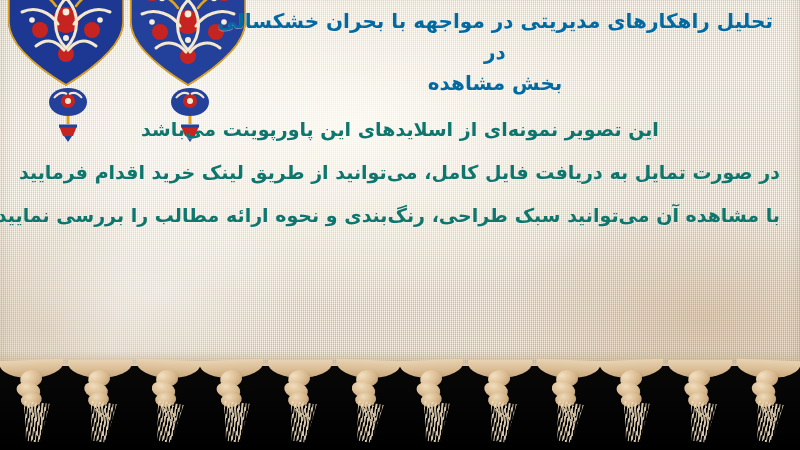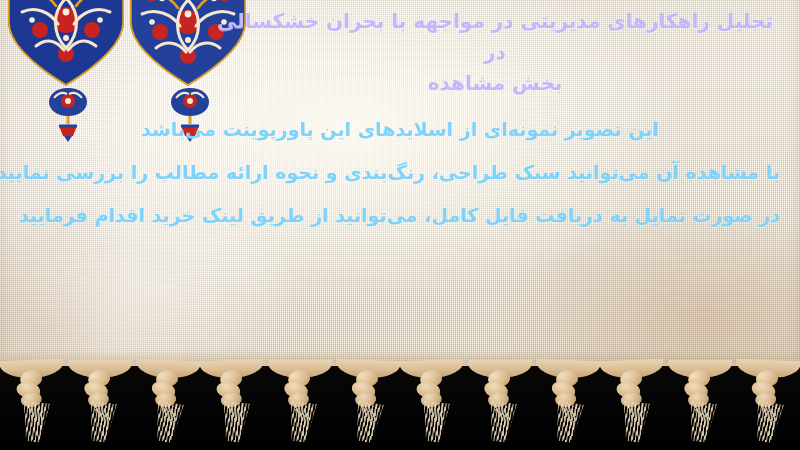--- a/index.html
+++ b/index.html
@@ -103,30 +103,30 @@
   .pendant{position:absolute;top:88px;width:46px;height:54px;}
   .pendant.p1{left:45px;}
   .pendant.p2{left:167px;}
 
   
   .title-block{
     position:absolute;left:215px;top:6px;width:560px;
     text-align:center;direction:rtl;
   }
   .title-line{
-    font-size:20px;line-height:31px;font-weight:700;color:#c4b5fd;
+    font-size:20px;line-height:31px;font-weight:700;color:#0369a1;
     letter-spacing:0px;
     text-shadow:0 1px 0 rgba(255,255,255,.35);
   }
   .body-block{
     position:absolute;left:20px;top:108px;width:760px;
     text-align:center;direction:rtl;
   }
   .body-line{
-    font-size:19px;line-height:43px;font-weight:600;color:#7dd3fc;
+    font-size:19px;line-height:43px;font-weight:600;color:#0f766e;
     text-shadow:0 1px 0 rgba(255,255,255,.30);
     white-space:nowrap;
   }
 </style>
 </head>
 <body>
 
 <div class="slide">
 
   <div class="canvas-field"></div>
@@ -276,22 +276,22 @@
     </svg>
   </div>
 
   <div class="title-block">
     <div class="title-line">تحلیل راهکارهای مدیریتی در مواجهه با بحران خشکسالی در</div>
     <div class="title-line">بخش مشاهده</div>
   </div>
 
   <div class="body-block">
     <div class="body-line">این تصویر نمونه‌ای از اسلایدهای این پاورپوینت می‌باشد</div>
+    <div class="body-line">در صورت تمایل به دریافت فایل کامل، می‌توانید از طریق لینک خرید اقدام فرمایید</div>
     <div class="body-line">با مشاهده آن می‌توانید سبک طراحی، رنگ‌بندی و نحوه ارائه مطالب را بررسی نمایید</div>
-    <div class="body-line">در صورت تمایل به دریافت فایل کامل، می‌توانید از طریق لینک خرید اقدام فرمایید</div>
   </div>
 
   <div class="fringe">
       <div class="tassel" style="left: 5.33333px; transform: rotate(-2.2deg);">
         <div class="arc"></div>
         <div class="knot"></div>
         <div class="knot2"></div>
         <div class="knot3"></div>
         <div class="brush"></div>
         <div class="brush2"></div>

